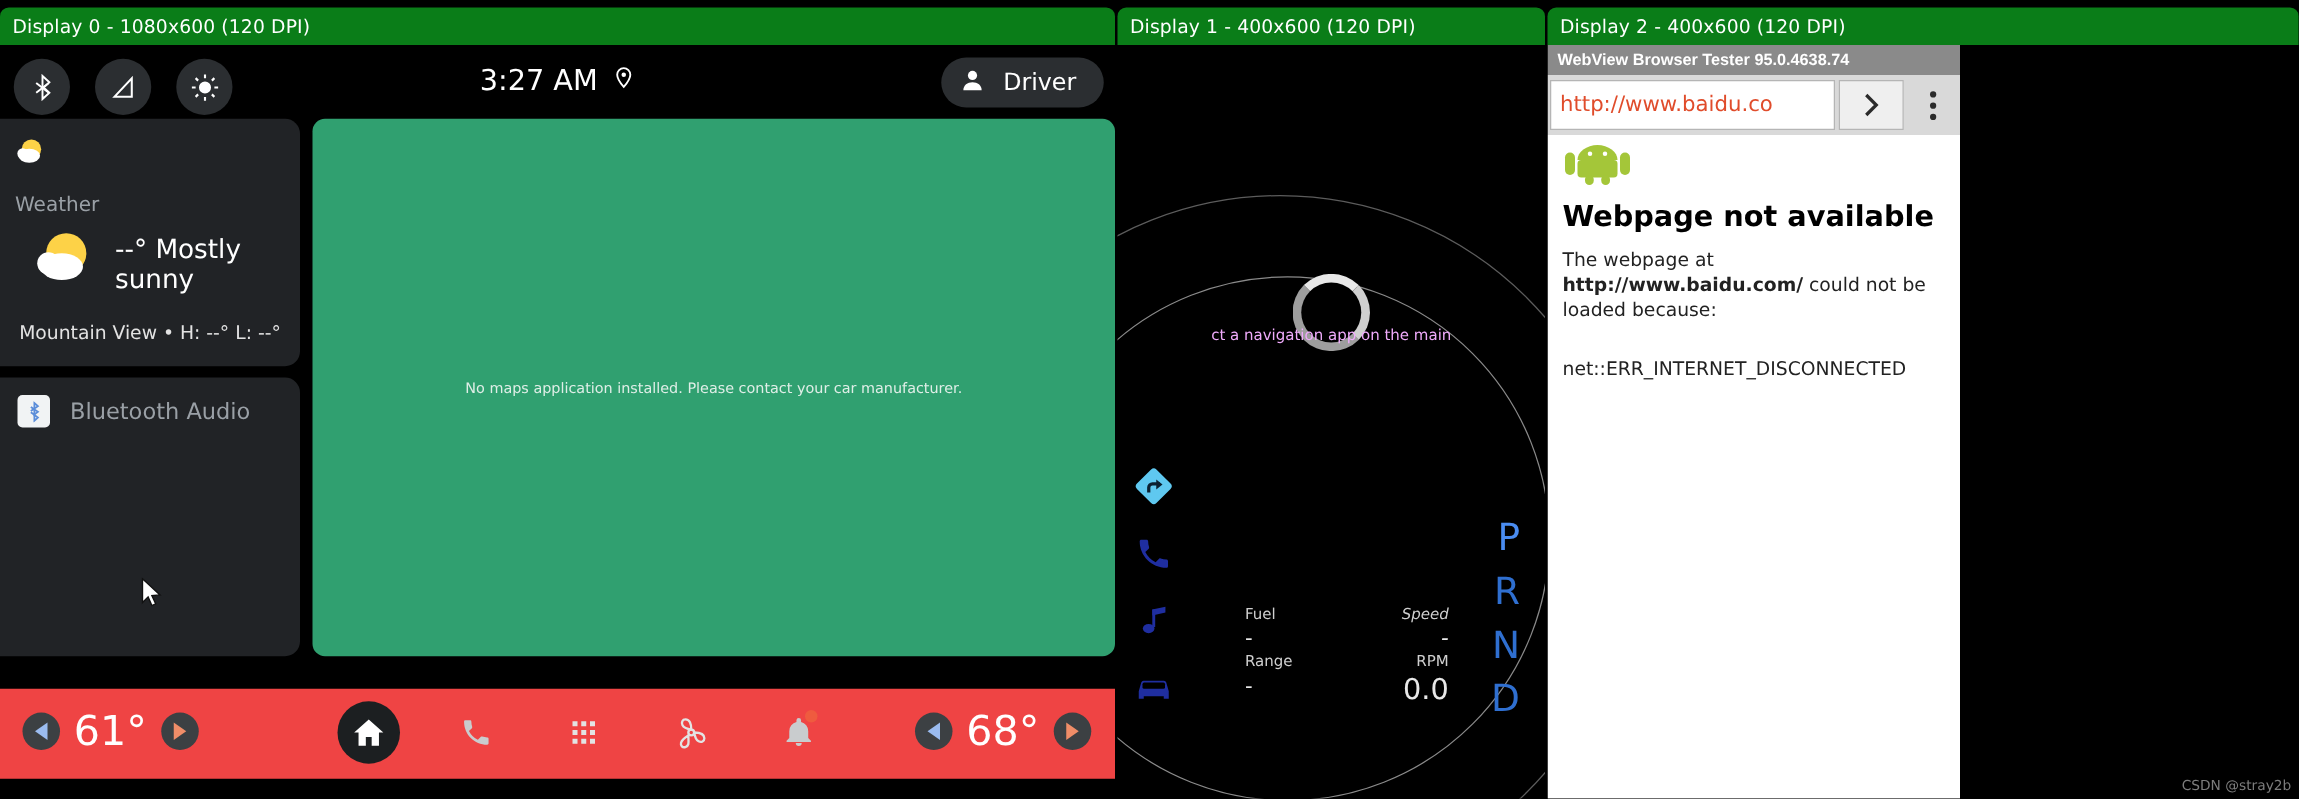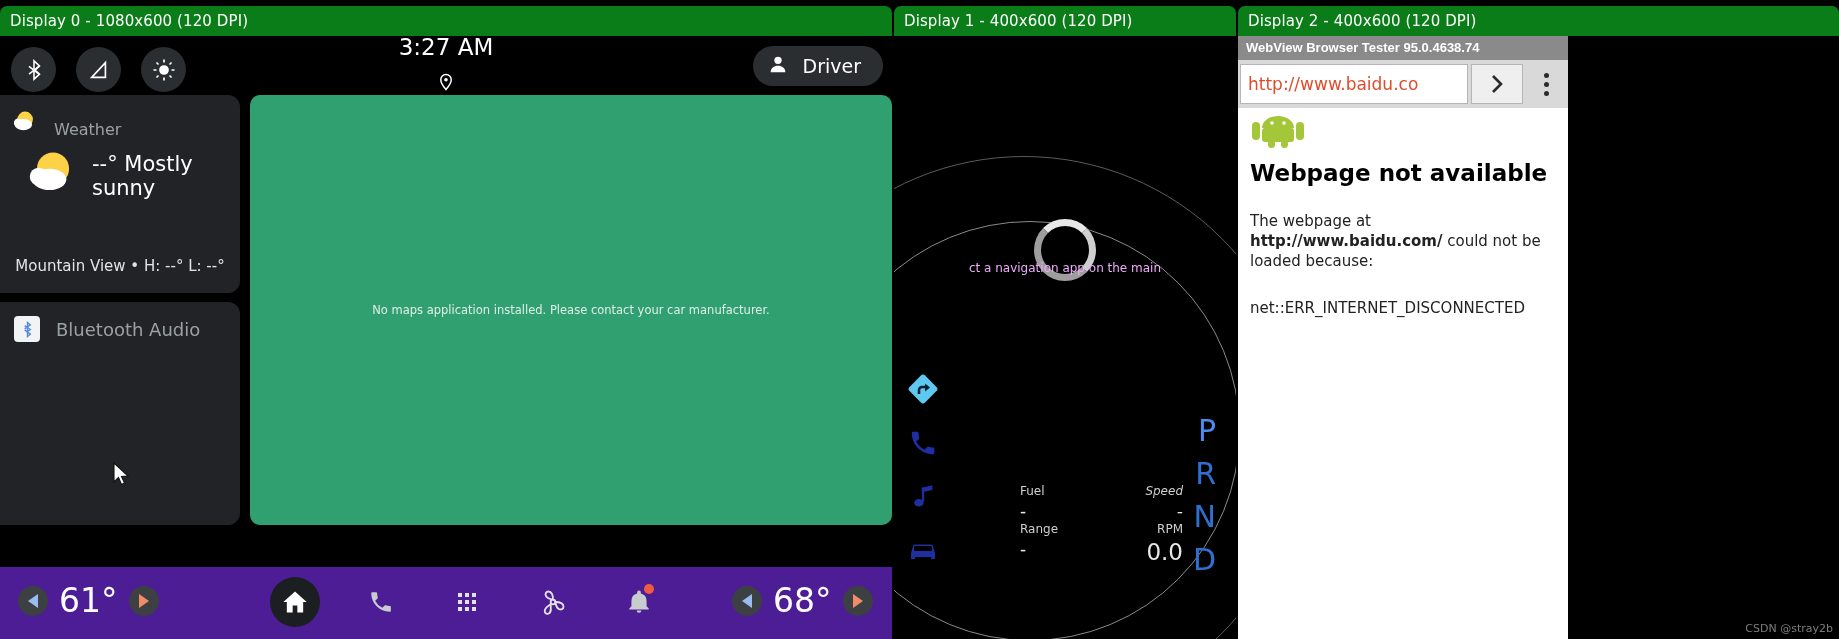--- a/index.html
+++ b/index.html
@@ -33,37 +33,37 @@
   .qs-btn {
     position:absolute; top:11px; width:45px; height:45px;
     border-radius:50%; background:#2b2e31;
     display:flex; align-items:center; justify-content:center;
   }
   .qs-btn svg { display:block; }
   #qs1 { left:11px; } #qs2 { left:76px; } #qs3 { left:141px; }
 
   .clock {
     position:absolute; top:0; left:0; width:892px; height:57px;
-    display:flex; align-items:center; justify-content:center; gap:12px;flex-direction:column;
+    display:flex; align-items:center; justify-content:center; gap:12px;
   }
   .clock .t { color:#fff; font-size:23px; font-family:"DejaVu Sans", sans-serif; }
 
   .driver-chip {
     position:absolute; right:9px; top:10px; height:40px; padding:0 22px 0 14px;
     background:#2b2e31; border-radius:21px;
     display:flex; align-items:center; gap:14px;
   }
   .driver-chip .nm { color:#fff; font-size:19px; font-family:"DejaVu Sans", sans-serif; }
 
   
   .card { position:absolute; left:0; background:#212326; border-radius:0 12px 12px 0; overflow:hidden; }
   #weather-card { top:59px; width:240px; height:198px; }
   #bt-card { top:266px; width:240px; height:223px; }
 
-  .card-head { display:flex; align-items:flex-end; gap:14px; padding:14px 0 0 12px; }
+  .card-head { display:flex; align-items:flex-start; gap:14px; padding:14px 0 0 12px;flex-direction:column; }
   .card-head .lbl { color:#9aa0a6; font-size:16px; font-family:"DejaVu Sans", sans-serif; }
 
   .wx-main { display:flex; align-items:center; gap:12px; padding:10px 0 0 26px; }
   .wx-main .txt { color:#fff; font-size:21px; font-family:"DejaVu Sans", sans-serif; }
   .wx-foot { position:absolute; left:0; bottom:18px; width:100%; text-align:center;
              color:#e3e3e3; font-size:15px; font-family:"DejaVu Sans", sans-serif; }
 
   .bt-head { display:flex; align-items:center; gap:16px; padding:14px 0 0 14px; }
   .bt-head .lbl { color:#9aa0a6; font-size:18px; font-family:"DejaVu Sans", sans-serif; }
   .bt-tile { width:26px; height:26px; background:#f1f3f4; border-radius:4px;
@@ -74,21 +74,21 @@
     position:absolute; left:250px; top:59px; width:642px; height:430px;
     background:#30a070; border-radius:10px;
     display:flex; align-items:center; justify-content:center;
   }
   #map-pane .msg { color:#dfeee7; font-size:11.5px; font-family:"DejaVu Sans", sans-serif; }
 
   
   #cursor { position:absolute; left:112px; top:426px; }
 
   
-  #d0-nav { position:absolute; left:0; bottom:0; width:892px; height:72px; background:#4c1d95; }
+  #d0-nav { position:absolute; left:0; bottom:16px; width:892px; height:72px; background:#ef4444; }
   .temp-group { position:absolute; top:14px; display:flex; align-items:center; gap:11px; }
   #temp-left { left:18px; } #temp-right { left:732px; }
   .temp-group .val { color:#fff; font-size:33px; font-family:"DejaVu Sans", sans-serif; }
   .arrow-btn { width:30px; height:30px; border-radius:50%; background:#3c4043;
                display:flex; align-items:center; justify-content:center; }
   .tri { width:0; height:0; }
   .tri.l { border-top:7px solid transparent; border-bottom:7px solid transparent; border-right:10px solid #9bbcf0; }
   .tri.r { border-top:7px solid transparent; border-bottom:7px solid transparent; border-left:10px solid #f08d68; }
 
   .nav-icons { position:absolute; left:270px; top:10px; display:flex; align-items:center; gap:36px; }
@@ -110,21 +110,21 @@
     border-radius:50%; border:7px solid #9e9e9e; border-top-color:#e8e8e8; border-right-color:#cfcfcf;
   }
   #nav-msg {
     position:absolute; left:0; top:225px; width:342px; text-align:center;
     color:#f0abfc; font-size:12px; font-family:"DejaVu Sans", sans-serif; white-space:nowrap;
   }
 
   .cluster-icons { position:absolute; left:12px; top:336px; display:flex; flex-direction:column; gap:20px; }
   .cl-ic { width:34px; height:34px; display:flex; align-items:center; justify-content:center; }
 
-  .readout { position:absolute; color:#d8d8d8; font-family:"DejaVu Sans", sans-serif;margin-left:24px; }
+  .readout { position:absolute; color:#d8d8d8; font-family:"DejaVu Sans", sans-serif; }
   .readout .k { font-size:12px; color:#cfcfcf; }
   .readout .v { font-size:17px; color:#e8e8e8; margin-top:3px; }
   #ro-fuel  { left:102px; top:448px; text-align:left; }
   #ro-range { left:102px; top:486px; text-align:left; }
   #ro-speed { left:205px; top:448px; text-align:right; width:60px;font-style:italic; }
   #ro-rpm   { left:190px; top:486px; text-align:right; width:75px; }
   #ro-rpm .v { font-size:23px; }
 
   .gear { position:absolute; right:20px; color:#2f6fd0; font-size:30px;
           font-family:"DejaVu Sans", sans-serif; font-weight:400; }
@@ -146,21 +146,21 @@
     font-family:"DejaVu Sans", sans-serif; white-space:nowrap; overflow:hidden;
   }
   #go-btn { width:52px; height:40px; background:#efefef; border:1px solid #b5b5b5;
             display:flex; align-items:center; justify-content:center; }
   #menu-btn { width:40px; height:40px; background:#d9d9d9;
               display:flex; flex-direction:column; align-items:center; justify-content:center; gap:4px; }
   .dot3 { width:5px; height:5px; background:#2b2b2b; border-radius:50%; }
 
   #wv-body { background:#fff; height:531px; padding:4px 12px 0 12px; position:relative; }
   #droid { margin:2px 0 8px 0; }
-  #err-h { font-size:23px; font-weight:bold; color:#000; font-family:"DejaVu Sans", sans-serif; margin-bottom:26px; }
+  #err-h { font-size:23px; font-weight:bold; color:#000; font-family:"DejaVu Sans", sans-serif; margin-bottom:12px; }
   .err-p { font-size:15px; color:#222; line-height:1.32; font-family:"DejaVu Sans", sans-serif; }
   .err-p b { font-weight:bold; }
   #err-code { font-size:15px; color:#222; margin-top:28px; font-family:"DejaVu Sans", sans-serif; }
 
   #watermark { position:absolute; right:6px; bottom:4px; color:#7d7d7d; font-size:11px;
                font-family:"DejaVu Sans", sans-serif; }
 </style>
 </head>
 <body>
 

